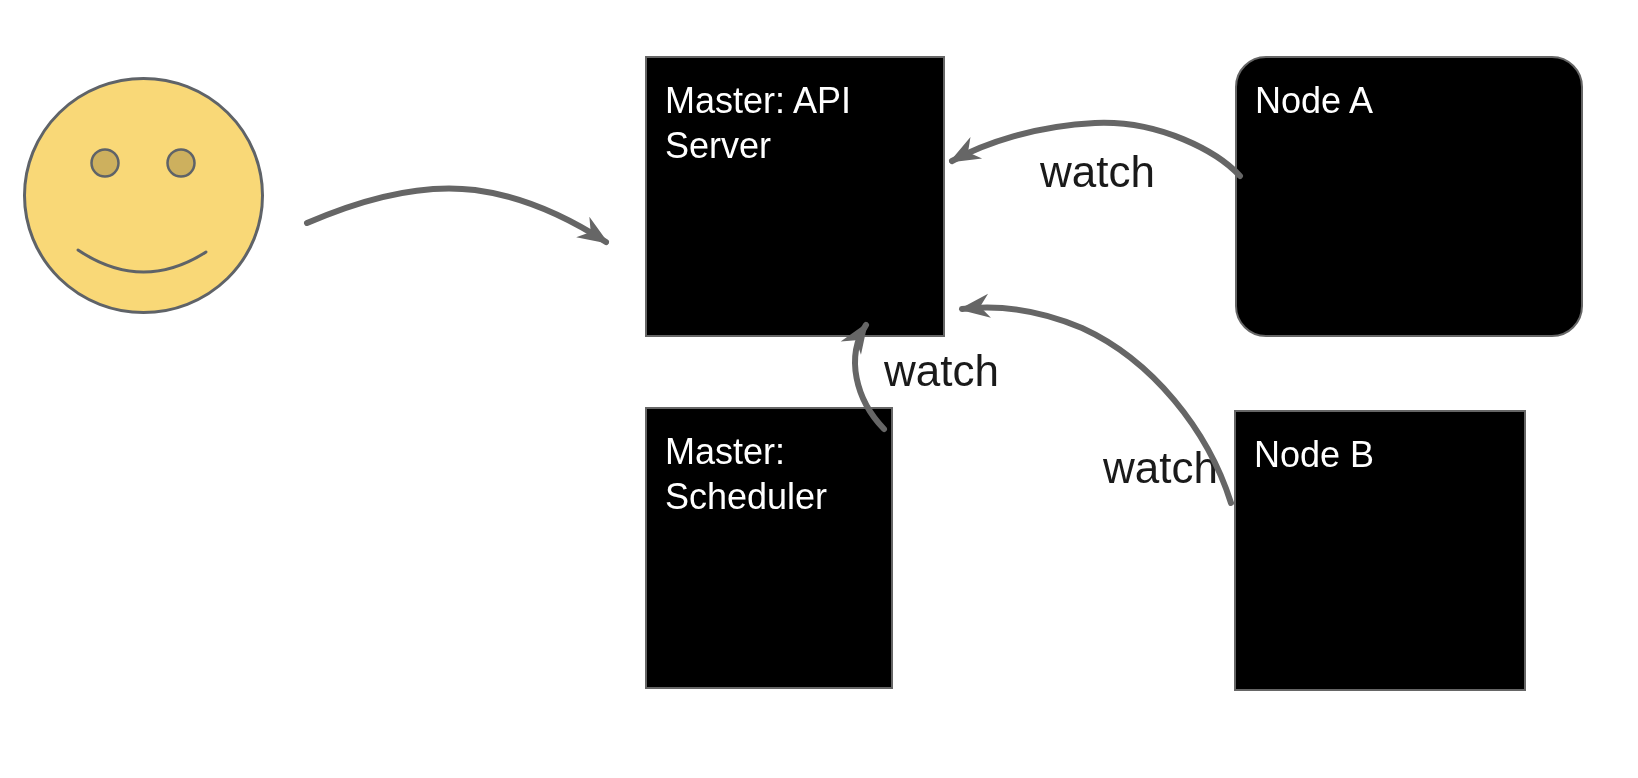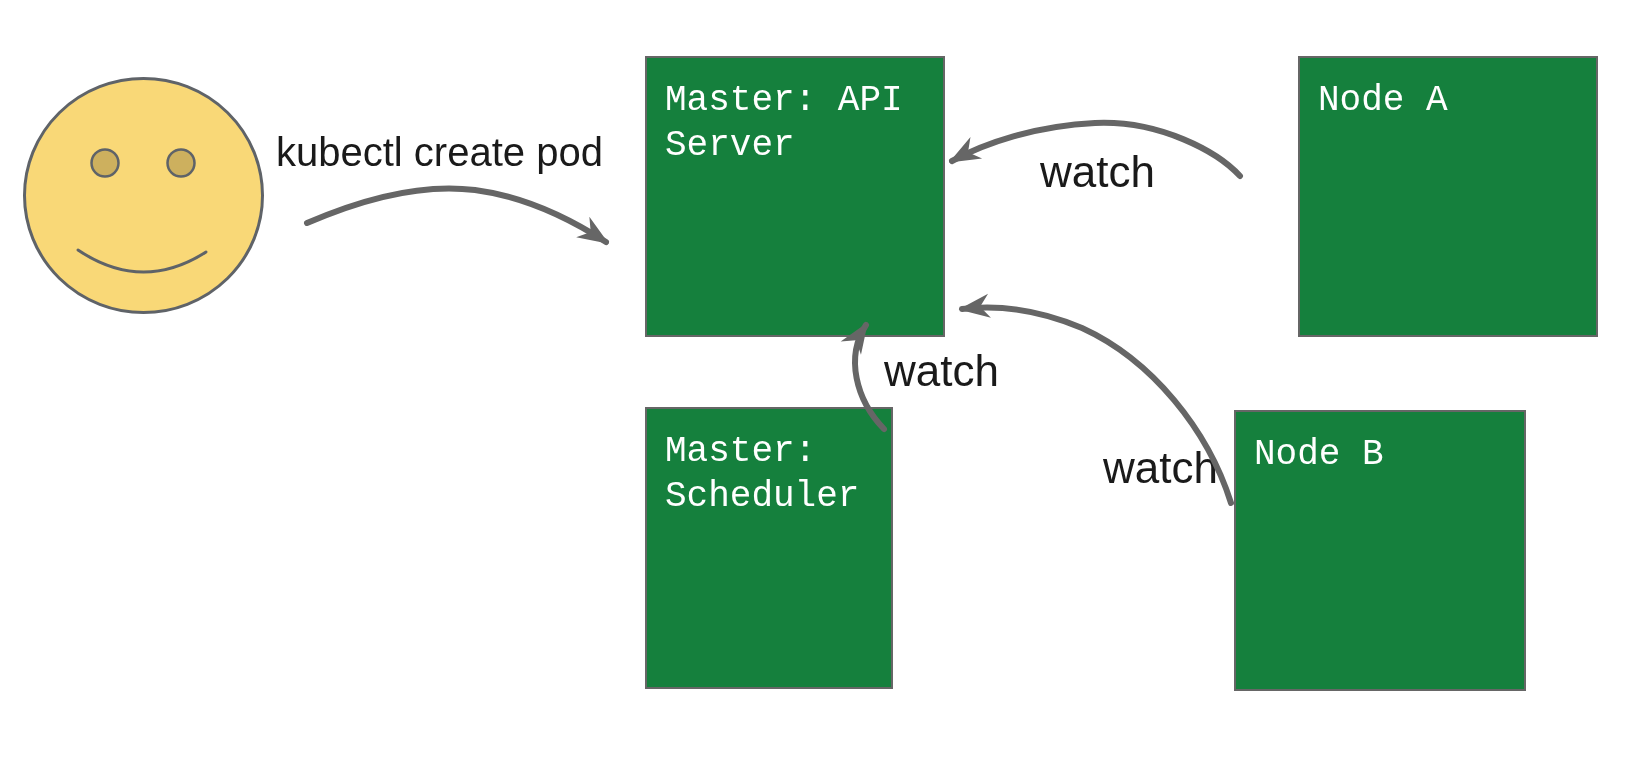--- a/index.html
+++ b/index.html
@@ -12,32 +12,31 @@
     position: relative;
     width: 1638px;
     height: 778px;
     background: #ffffff;
     overflow: hidden;
   }
   
   .node {
     position: absolute;
     box-sizing: border-box;
-    background: #15803d;
+    background: #000000;
     border: 2px solid #666666;
     color: #ffffff;
     font-size: 36px;
     line-height: 1.25;
     padding: 20px 18px 4px 18px;
     word-wrap: break-word;
-    font-family: Liberation Mono, monospace;
   }
   #node-api-server { left: 645px;  top: 56px;  width: 300px; height: 281px; }
   #node-scheduler  { left: 645px;  top: 407px; width: 248px; height: 282px; }
-  #node-a          { left: 1298px; top: 56px;  width: 300px; height: 281px; }
+  #node-a          { left: 1235px; top: 56px;  width: 348px; height: 281px; border-radius: 31px; }
   #node-b          { left: 1234px; top: 410px; width: 292px; height: 281px; }
 
   
   .edge-label {
     position: absolute;
     color: #1a1a1a;
     font-size: 44px;
     line-height: 1;
     white-space: nowrap;
   }
@@ -70,21 +69,20 @@
   </div>
 
   <div class="node" id="node-a">
     <span>Node A</span>
   </div>
 
   <div class="node" id="node-b">
     <span>Node B</span>
   </div>
 
-  <div class="edge-label" id="label-kubectl">kubectl create pod</div>
 
   <div class="edge-label" id="label-watch-top">watch</div>
 
   <div class="edge-label" id="label-watch-mid">watch</div>
 
   <div class="edge-label" id="label-watch-bot">watch</div>
 
   <svg class="overlay" viewBox="0 0 1638 778">
     <defs>
       <marker id="ah" viewBox="0 0 10 8" markerUnits="userSpaceOnUse" markerWidth="34" markerHeight="27" refX="8.6" refY="4" orient="auto">

